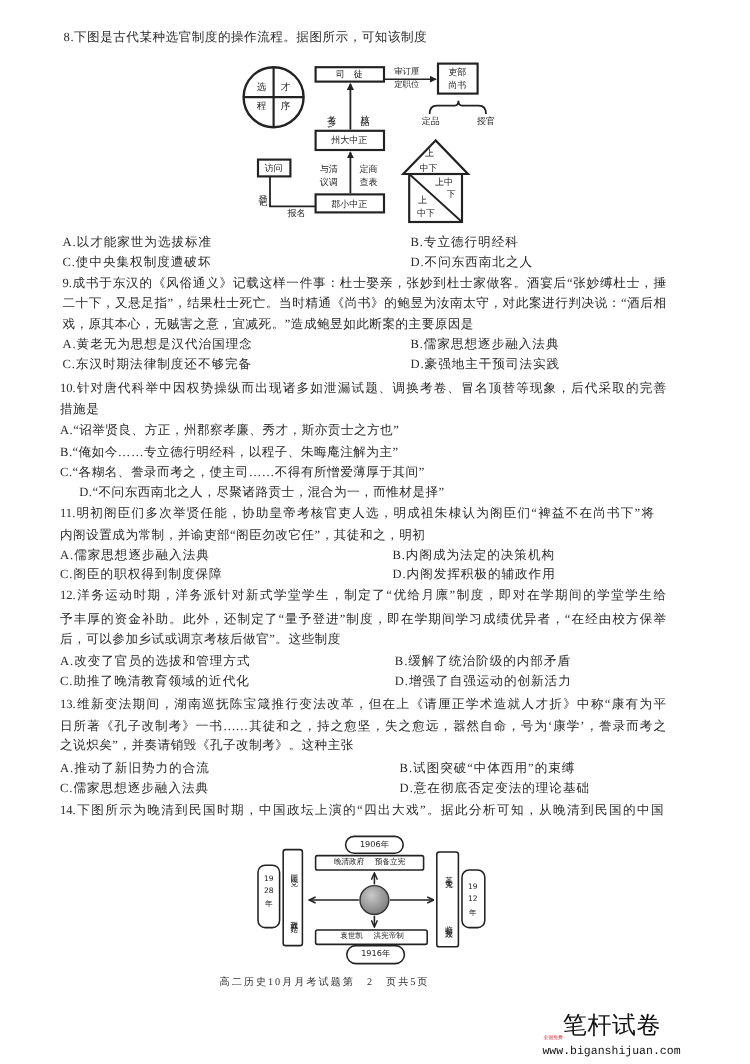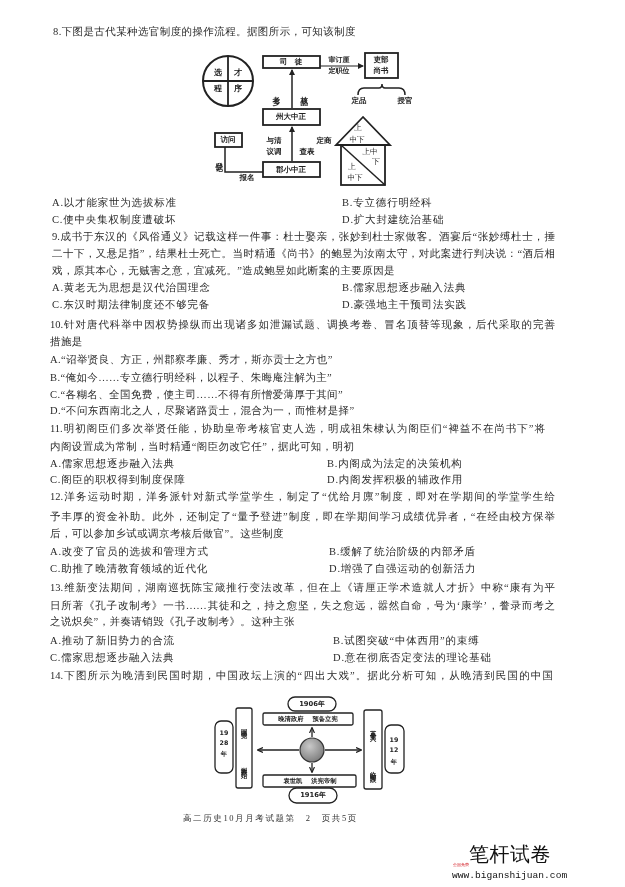--- a/index.html
+++ b/index.html
@@ -2,21 +2,21 @@
 <html><head>
 <meta charset="utf-8">
 <style>
   html,body{margin:0;padding:0;}
   body{width:625px;height:887px;background:#ffffff;position:relative;overflow:hidden;
        font-family:"Liberation Serif","DejaVu Serif",serif;color:#2b2b2b;}
   .line{position:absolute;font-size:10.5px;line-height:16px;height:16px;white-space:nowrap;letter-spacing:0.4px;}
   .full{width:503px;white-space:normal;overflow:hidden;text-align:justify;text-align-last:justify;letter-spacing:0;}
   .opt{letter-spacing:0.8px;}
   svg.diag{position:absolute;overflow:visible;}
-  .lbl{position:absolute;transform:translate(-50%,-50%);font-family:"DejaVu Sans",sans-serif;font-weight:bold;
+  .lbl{position:absolute;transform:translate(-50%,-50%);font-family:"DejaVu Sans",sans-serif;font-weight:normal;
        font-size:7.5px;line-height:1;white-space:nowrap;color:#222;}
   .v{writing-mode:vertical-rl;text-orientation:upright;letter-spacing:2.5px;}
   .d2{font-size:6.3px;}
   .d2v{writing-mode:vertical-rl;text-orientation:upright;letter-spacing:1.6px;font-size:6.3px;}
   .row{display:flex;gap:9px;}
   .footer{position:absolute;left:183px;top:813px;font-size:8.5px;letter-spacing:1.6px;color:#333;white-space:nowrap;}
   .wm-brand{position:absolute;left:469px;top:842px;font-family:"DejaVu Sans",sans-serif;font-size:20px;line-height:24px;color:#111;letter-spacing:0.5px;white-space:nowrap;}
   .wm-tag{position:absolute;left:453px;top:862px;font-family:"DejaVu Sans",sans-serif;font-size:4px;line-height:5px;color:#d4232a;white-space:nowrap;}
   .wm-url{position:absolute;left:452px;top:869px;font-family:"Liberation Mono","DejaVu Sans Mono",monospace;font-size:9.6px;line-height:13px;color:#111;white-space:nowrap;}
 </style>
@@ -59,55 +59,55 @@
 <div class="lbl" style="left:339px;top:71px;font-size:7px">定职位</div>
 <div class="lbl" style="left:381px;top:60px">吏部</div>
 <div class="lbl" style="left:381px;top:71px">尚书</div>
 <div class="lbl" style="left:359px;top:101px">定品</div>
 <div class="lbl" style="left:405px;top:101px">授官</div>
 <div class="lbl v" style="left:276px;top:92px">考乡</div>
 <div class="lbl v" style="left:304px;top:92px">核品</div>
 <div class="lbl" style="left:291px;top:117px">州大中正</div>
 <div class="lbl" style="left:274px;top:141px">与清</div>
 <div class="lbl" style="left:274px;top:152px">议调</div>
-<div class="lbl" style="left:324px;top:141px">定商</div>
+<div class="lbl" style="left:307px;top:141px">定商</div>
 <div class="lbl" style="left:307px;top:152px">查表</div>
 <div class="lbl" style="left:228px;top:140px">访问</div>
 <div class="lbl v" style="left:219px;top:158px">登记</div>
 <div class="lbl" style="left:247px;top:178px">报名</div>
 <div class="lbl" style="left:291px;top:170px">郡小中正</div>
 <div class="lbl" style="left:358px;top:128px;font-weight:normal">上</div>
 <div class="lbl" style="left:357px;top:140px;font-weight:normal">中下</div>
 <div class="lbl" style="left:370px;top:152px;font-weight:normal">上中</div>
 <div class="lbl" style="left:376px;top:162px;font-weight:normal">下</div>
 <div class="lbl" style="left:352px;top:167px;font-weight:normal">上</div>
 <div class="lbl" style="left:355px;top:178px;font-weight:normal">中下</div>
 
 <div class="line opt" style="left:52px;top:195px">A.以才能家世为选拔标准</div>
 <div class="line opt" style="left:342px;top:195px">B.专立德行明经科</div>
 <div class="line opt" style="left:52px;top:212px">C.使中央集权制度遭破坏</div>
-<div class="line opt" style="left:342px;top:212px">D.扩大封建统治基础</div>
+<div class="line opt" style="left:342px;top:212px">D.不问东西南北之人</div>
 
 <div class="line full" style="left:52px;top:229px">9.成书于东汉的《风俗通义》记载这样一件事：杜士娶亲，张妙到杜士家做客。酒宴后“张妙缚杜士，捶</div>
 <div class="line full" style="left:52px;top:246px">二十下，又悬足指”，结果杜士死亡。当时精通《尚书》的鲍昱为汝南太守，对此案进行判决说：“酒后相</div>
 <div class="line" style="left:52px;top:263px">戏，原其本心，无贼害之意，宜减死。”造成鲍昱如此断案的主要原因是</div>
 <div class="line opt" style="left:52px;top:280px">A.黄老无为思想是汉代治国理念</div>
 <div class="line opt" style="left:342px;top:280px">B.儒家思想逐步融入法典</div>
 <div class="line opt" style="left:52px;top:297px">C.东汉时期法律制度还不够完备</div>
 <div class="line opt" style="left:342px;top:297px">D.豪强地主干预司法实践</div>
 
 <div class="line full" style="left:50px;top:317px;width:505px">10.针对唐代科举中因权势操纵而出现诸多如泄漏试题、调换考卷、冒名顶替等现象，后代采取的完善</div>
 <div class="line" style="left:50px;top:334px">措施是</div>
 <div class="line opt" style="left:50px;top:352px;letter-spacing:0.4px">A.“诏举贤良、方正，州郡察孝廉、秀才，斯亦贡士之方也”</div>
 <div class="line opt" style="left:50px;top:370px;letter-spacing:0.4px">B.“俺如今……专立德行明经科，以程子、朱晦庵注解为主”</div>
-<div class="line opt" style="left:50px;top:387px;letter-spacing:0.4px">C.“各糊名、全国免费，使主司……不得有所憎爱薄厚于其间”</div>
-<div class="line opt" style="left:50px;top:403px;letter-spacing:0.4px">D.“不问东西南北之人，尽聚诸路贡士，混合为一，而惟材是择”</div>
+<div class="line opt" style="left:50px;top:387px;letter-spacing:0.4px">C.“各糊名、誊录而考之，使主司……不得有所憎爱薄厚于其间”</div>
+<div class="line opt" style="left:66px;top:403px;letter-spacing:0.4px">D.“不问东西南北之人，尽聚诸路贡士，混合为一，而惟材是择”</div>
 
 <div class="line full" style="left:50px;top:421px;width:495px">11.明初阁臣们多次举贤任能，协助皇帝考核官吏人选，明成祖朱棣认为阁臣们“裨益不在尚书下”将</div>
-<div class="line" style="left:50px;top:439px">内阁设置成为常制，当时精通“阁臣勿改它任”，据此可知，明初</div>
+<div class="line" style="left:50px;top:439px">内阁设置成为常制，并谕吏部“阁臣勿改它任”，其徒和之，明初</div>
 <div class="line opt" style="left:50px;top:456px">A.儒家思想逐步融入法典</div>
 <div class="line opt" style="left:327px;top:456px">B.内阁成为法定的决策机构</div>
 <div class="line opt" style="left:50px;top:472px">C.阁臣的职权得到制度保障</div>
 <div class="line opt" style="left:327px;top:472px">D.内阁发挥积极的辅政作用</div>
 
 <div class="line full" style="left:50px;top:489px;width:505px">12.洋务运动时期，洋务派针对新式学堂学生，制定了“优给月廪”制度，即对在学期间的学堂学生给</div>
 <div class="line full" style="left:50px;top:509px;width:505px">予丰厚的资金补助。此外，还制定了“量予登进”制度，即在学期间学习成绩优异者，“在经由校方保举</div>
 <div class="line" style="left:50px;top:526px">后，可以参加乡试或调京考核后做官”。这些制度</div>
 <div class="line opt" style="left:50px;top:544px">A.改变了官员的选拔和管理方式</div>
 <div class="line opt" style="left:329px;top:544px">B.缓解了统治阶级的内部矛盾</div>

